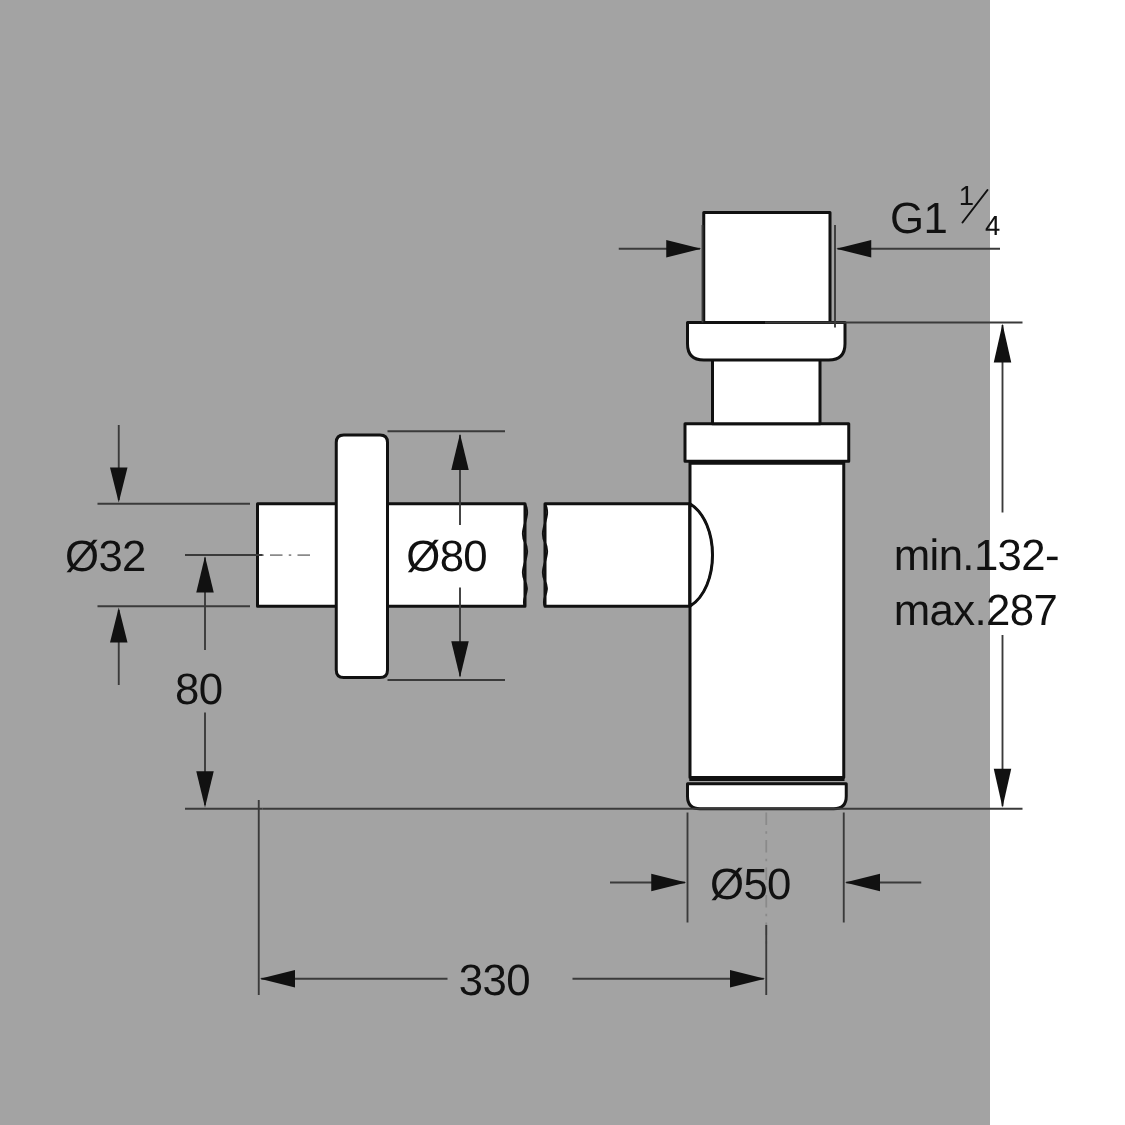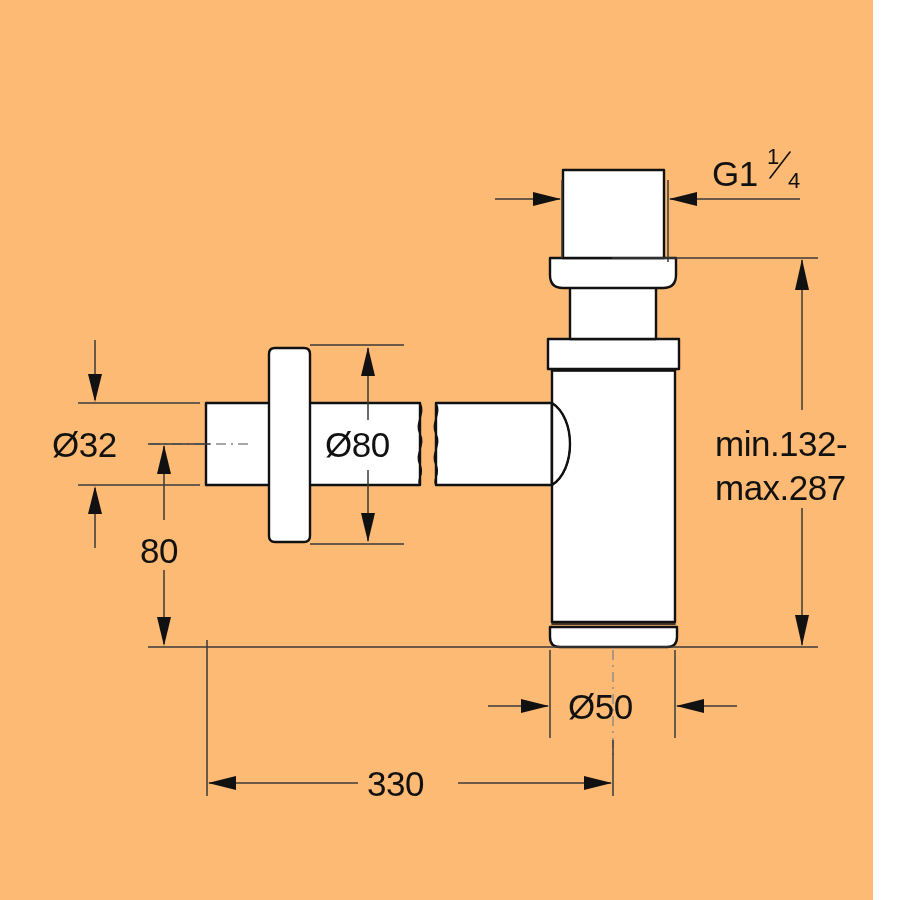--- a/index.html
+++ b/index.html
@@ -9,23 +9,23 @@
     background: #ffffff;
   }
   body {
     width: 900px;
     height: 900px;
     font-family: "Liberation Sans", sans-serif;
     overflow: hidden;
   }
   #drawing-root {
     position: relative;
-    width: 873px;
+    width: 792px;
     height: 900px;
-    background: #fdba74;
+    background: #a3a3a3;
   }
   svg#tech-drawing {
     display: block;
     width: 900px;
     height: 900px;
   }
   .outline {
     fill: #ffffff;
     stroke: #111111;
     stroke-width: 2.4;

